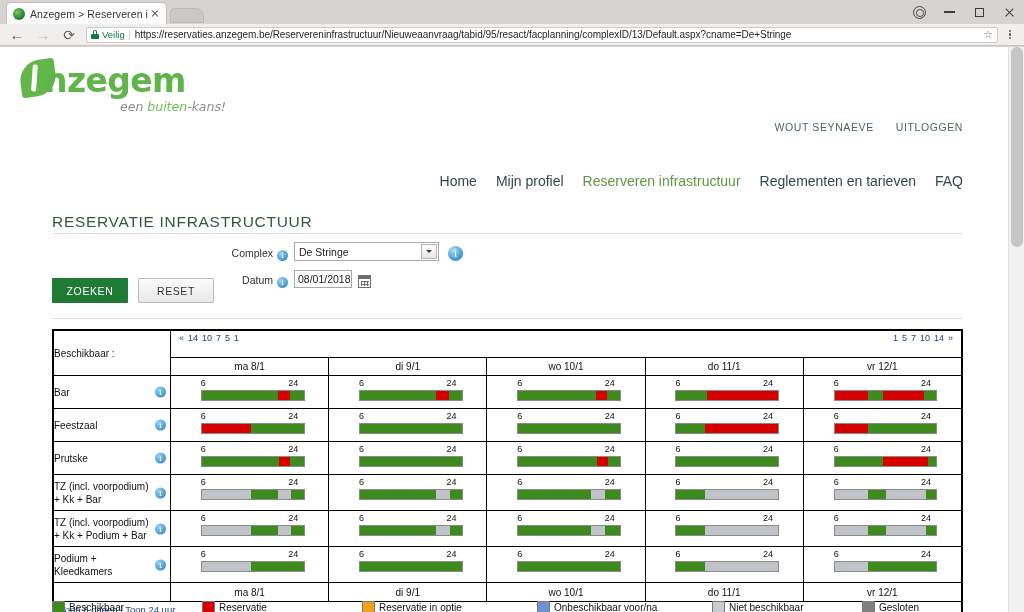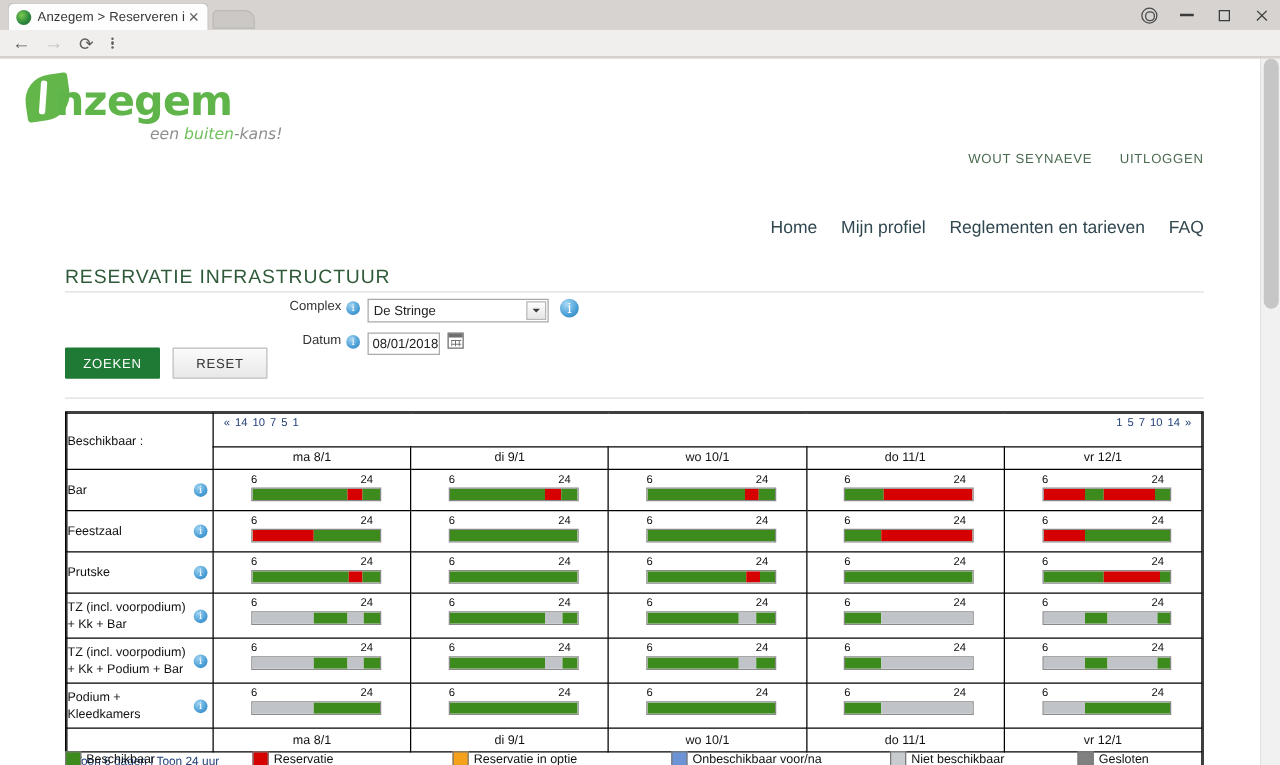--- a/index.html
+++ b/index.html
@@ -122,21 +122,21 @@
   .mainnav .active { color:#5c9a3f; }
 
   .page-title {
     position:absolute; left:52px; top:166px; font-size:15.5px; letter-spacing:.7px;
     color:#2f5a3a; font-weight:normal;
   }
   .title-rule { position:absolute; left:52px; top:186px; width:911px; height:1px; background:#dedede; }
 
   
   .form { position:absolute; left:52px; top:192px; width:911px; }
-  .form-row { display:flex; align-items:flex-start; height:22px; margin-bottom:5px; }
+  .form-row { display:flex; align-items:flex-end; height:22px; margin-bottom:5px; }
   .form-label { width:242px; text-align:right; font-size:10.5px; color:#333; padding-right:6px; }
   .info-ic {
     display:inline-block; width:11px; height:11px; border-radius:50%;
     background:radial-gradient(circle at 35% 30%, #9fd2f0 0%, #4b9fd6 60%, #2d7db5 100%);
     color:#fff; font-size:8px; line-height:11px; text-align:center; vertical-align:-1px;
     margin-left:4px; font-family:"DejaVu Serif", serif;
   }
   .info-ic-lg {
     display:inline-block; width:15px; height:15px; border-radius:50%;
     background:radial-gradient(circle at 35% 28%, #a9d9f4 0%, #4ba1d8 58%, #2a79b2 100%);
@@ -246,20 +246,30 @@
       <div class="winbtn">
           <span class="cls-ic"></span>
         </div>
     </div>
   </div>
 
   <div class="toolbar">
     <div class="navbtn">←</div>
     <div class="navbtn disabled">→</div>
     <div class="navbtn reload">⟳</div>
+    <div class="omnibox">
+      <span class="lock">
+          <i class="shackle"></i>
+          <i class="body"></i>
+        </span>
+      <span class="secure">Veilig</span>
+      <span class="sep"></span>
+      <span class="url">https://reservaties.anzegem.be/Reservereninfrastructuur/Nieuweaanvraag/tabid/95/resact/facplanning/complexID/13/Default.aspx?cname=De+Stringe</span>
+      <span class="star">☆</span>
+    </div>
     <div class="kebab">
         <i></i>
         <i></i>
         <i></i>
       </div>
   </div>
 
   <div class="viewport">
     <div class="page">
 
@@ -272,20 +282,21 @@
       </div>
 
       <div class="topnav">
         <span>WOUT SEYNAEVE</span>
         <span>UITLOGGEN</span>
       </div>
 
       <div class="mainnav">
         <span>Home</span>
         <span>Mijn profiel</span>
+        <span class="active">Reserveren infrastructuur</span>
         <span>Reglementen en tarieven</span>
         <span>FAQ</span>
       </div>
 
       <div class="page-title">RESERVATIE INFRASTRUCTUUR</div>
       <div class="title-rule"></div>
 
       <div class="form">
         <div class="form-row">
           <div class="form-label"><span>Complex</span><span class="info-ic">i</span></div>

